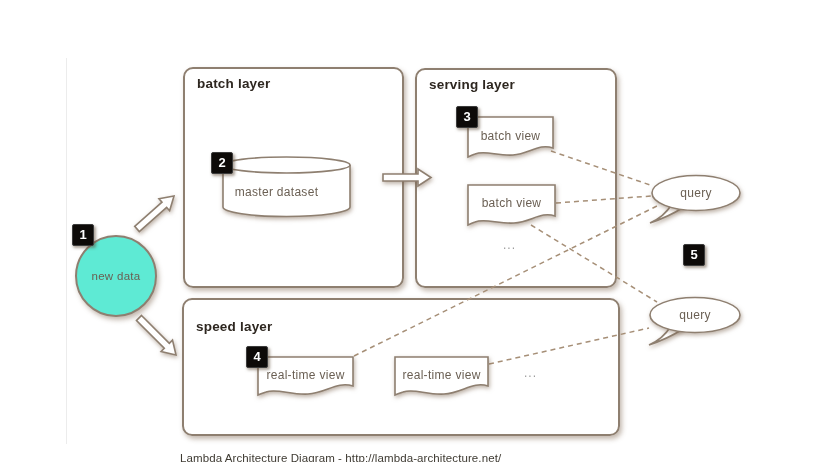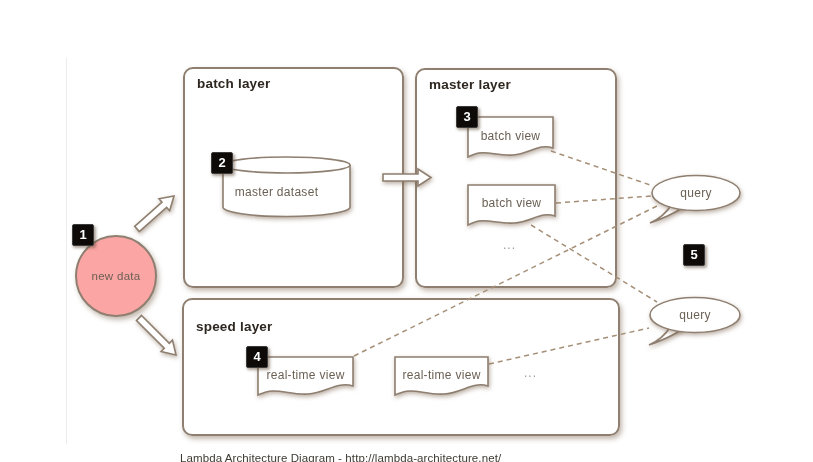--- a/index.html
+++ b/index.html
@@ -52,21 +52,21 @@
   .lbl-rtv1{left:258px;top:333px;width:95px;}
   .lbl-rtv2{left:395px;top:333px;width:93px;}
   .lbl-q1{left:652px;top:151px;width:88px;font-size:12px;}
   .lbl-q2{left:650px;top:273px;width:90px;font-size:12px;}
   .ellipsis{position:absolute;z-index:6;color:var(--ellipsis-text);font-size:12px;letter-spacing:1px;}
   .more-serving{left:503px;top:203px;}
   .more-speed{left:524px;top:331px;}
   
   .circle-node{
     position:absolute;left:75px;top:200px;width:78px;height:78px;border-radius:50%;
-    border:2px solid var(--box-border);background:#fca5a5;z-index:4;
+    border:2px solid var(--box-border);background:#5eead4;z-index:4;
     box-shadow:2px 3px 5px rgba(121,98,75,0.45);
     display:flex;align-items:center;justify-content:center;
     font-size:11.5px;color:var(--label-text);letter-spacing:.3px;
   }
   
   .badge{
     position:absolute;z-index:7;width:20px;height:20px;border-radius:2px;
     background:var(--badge-bg);color:var(--badge-text);border:1px solid #3c3c3c;
     font-size:13px;font-weight:bold;text-align:center;line-height:20px;
     box-shadow:1.5px 2px 3px rgba(90,70,50,0.5);
@@ -114,21 +114,21 @@
     <path class="shape shadowed" d="M258,322 h95 v29 c-16,-5 -27,7 -45,8 c-18,1 -31,-6 -42,-2 c-3,1 -6,2 -8,3 z"></path>
     <path class="shape shadowed" d="M395,322 h93 v29 c-15,-5 -26,7 -44,8 c-18,1 -30,-6 -41,-2 c-3,1 -6,2 -8,3 z"></path>
 
     <path class="shape shadowed" d="M672,169 Q664,182 650,188 Q668,182 684,172 z"></path>
     <ellipse class="shape shadowed" cx="696" cy="158" rx="44" ry="17.5"></ellipse>
     <path class="shape shadowed" d="M671,291 Q663,304 649,310 Q667,304 683,294 z"></path>
     <ellipse class="shape shadowed" cx="695" cy="280" rx="45" ry="17.5"></ellipse>
   </svg>
 
   <div class="layer-title title-batch">batch layer</div>
-  <div class="layer-title title-serving">master layer</div>
+  <div class="layer-title title-serving">serving layer</div>
   <div class="layer-title title-speed">speed layer</div>
 
   <div class="circle-node">
     <span>new data</span>
   </div>
 
   <div class="node-label lbl-master">master dataset</div>
   <div class="node-label lbl-bv1">batch view</div>
   <div class="node-label lbl-bv2">batch view</div>
   <div class="ellipsis more-serving">...</div>

